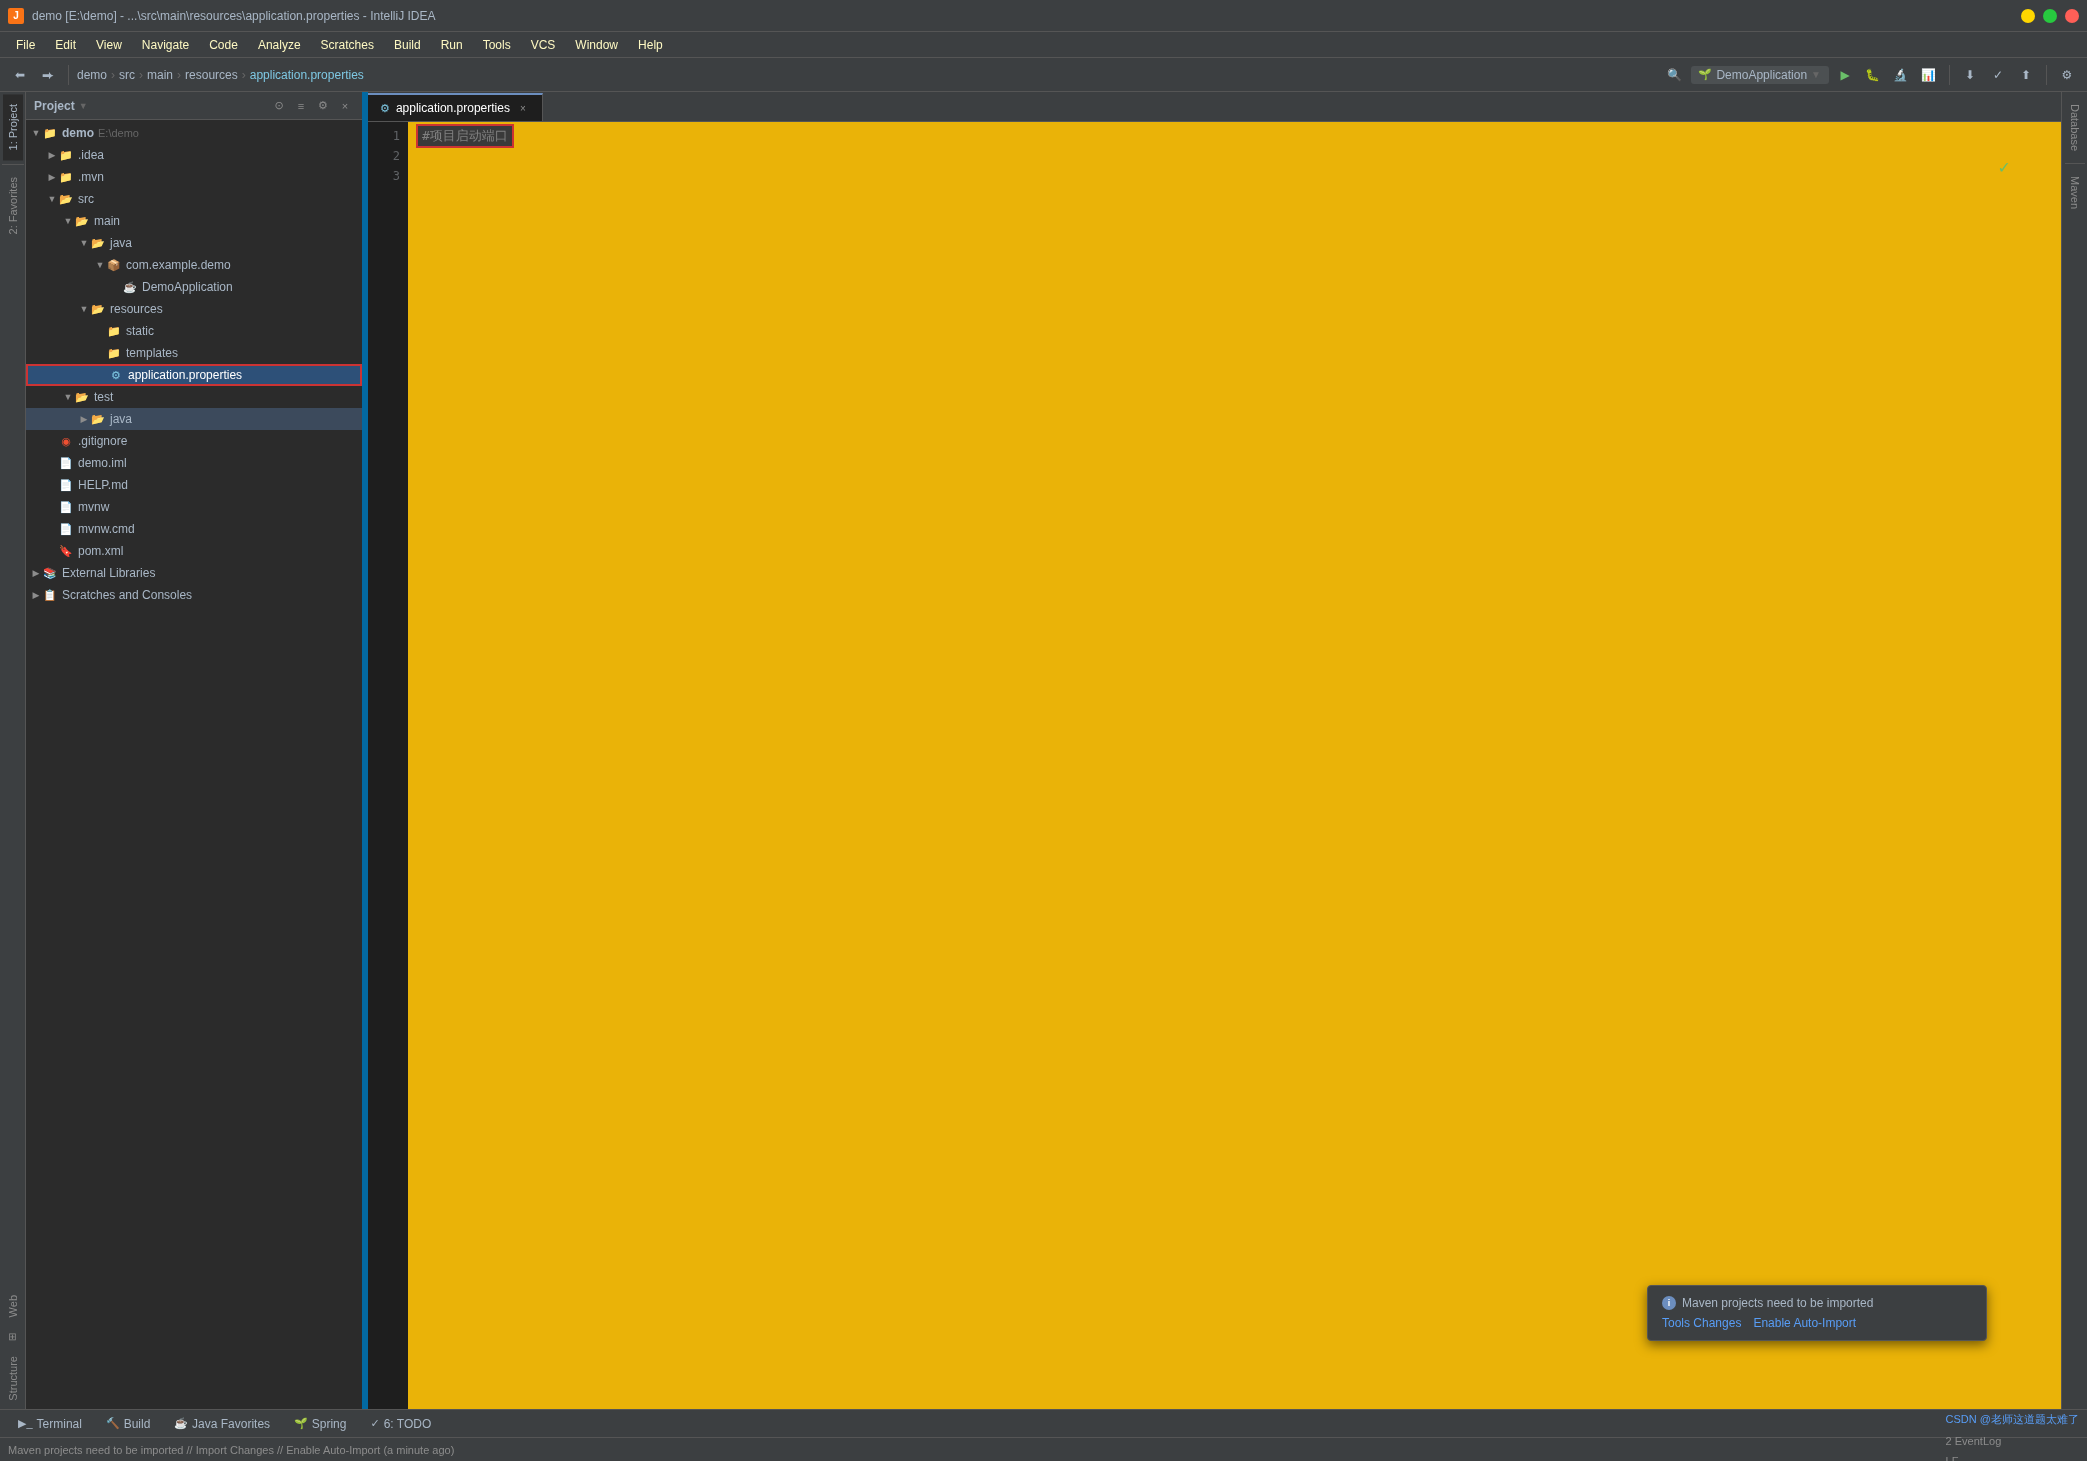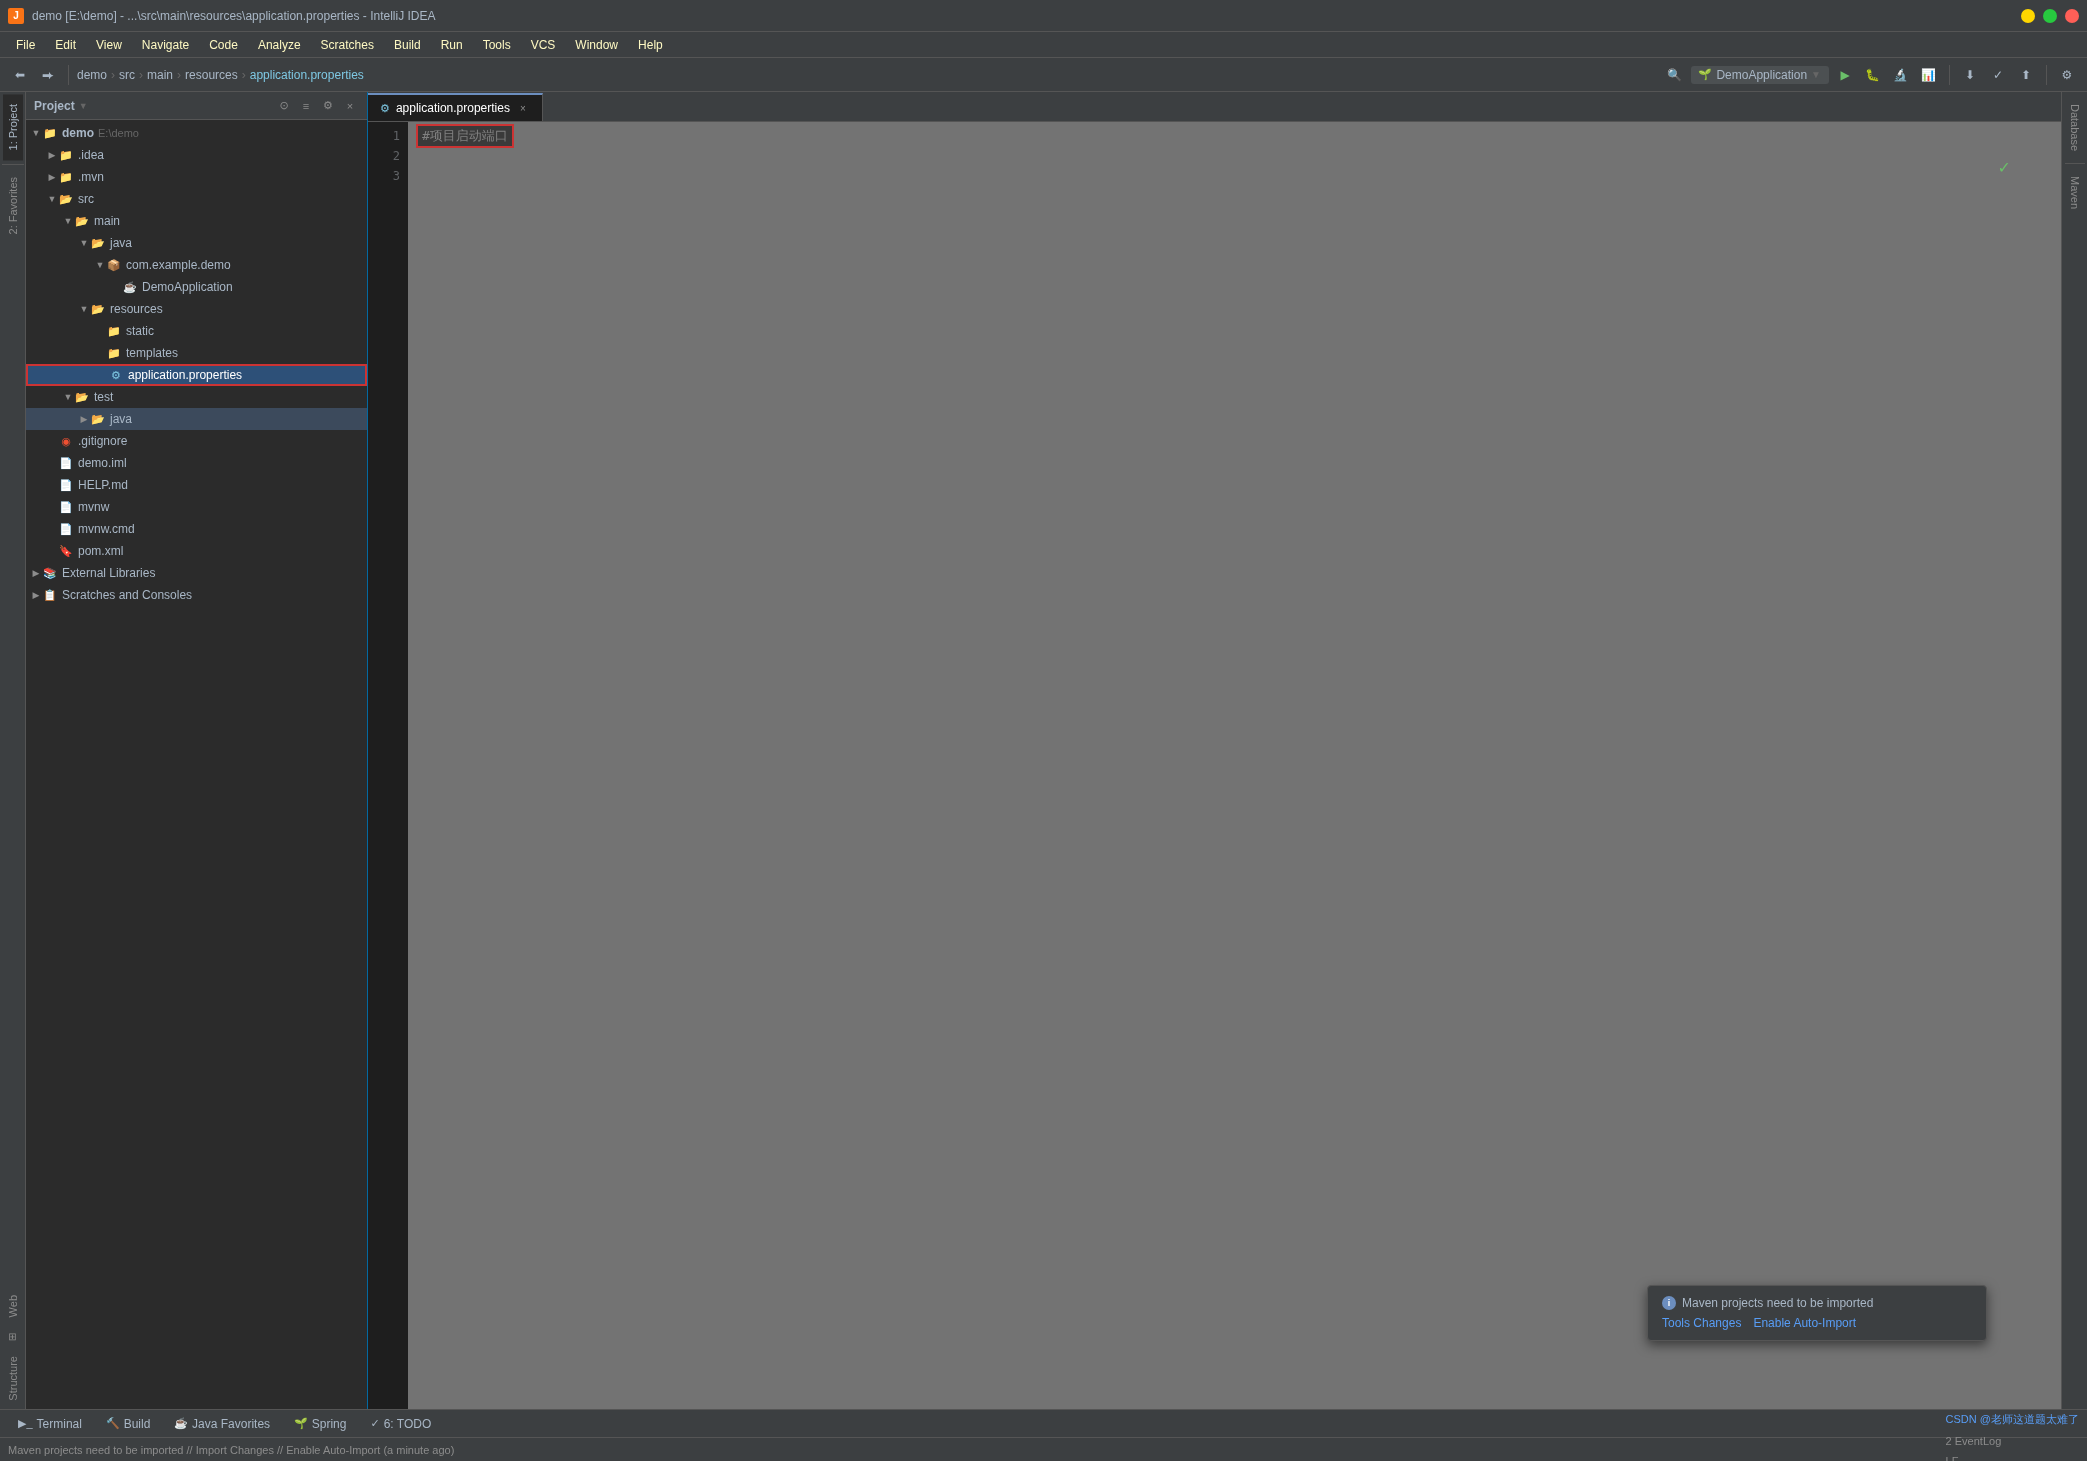--- a/index.html
+++ b/index.html
@@ -127,21 +127,21 @@
       flex: 1;
       overflow: hidden;
     }
 
     
     .project-panel {
       width: 342px;
       background: #2b2b2b;
       display: flex;
       flex-direction: column;
-      border-right: 1px solid #0369a1;
+      border-right: 6px solid #0369a1;
       flex-shrink: 0;
     }
     .panel-header {
       height: 28px;
       background: #3c3f41;
       display: flex;
       align-items: center;
       justify-content: space-between;
       padding: 0 8px;
       border-bottom: 1px solid #555;
@@ -281,21 +281,21 @@
       font-family: 'Consolas', monospace;
       padding: 4px 8px 0 0;
       text-align: right;
       line-height: 20px;
       flex-shrink: 0;
       user-select: none;
     }
 
     .code-content {
       flex: 1;
-      background: #737373;
+      background: #eab308;
       color: #a9b7c6;
       font-size: 13px;
       font-family: 'Consolas', monospace;
       padding: 4px 0 0 8px;
       line-height: 20px;
       overflow: auto;
     }
 
     .code-line {
       display: flex;

